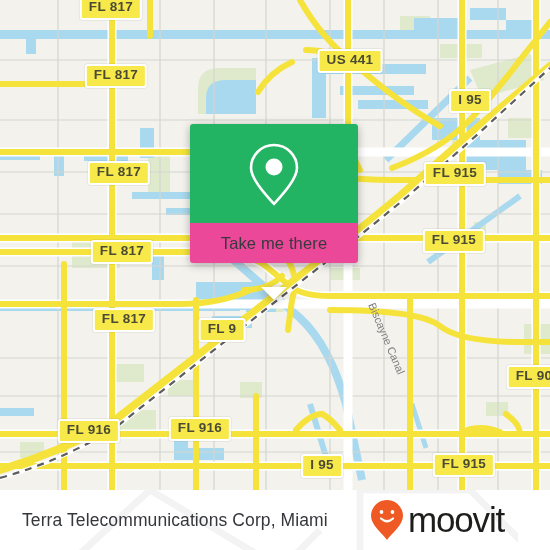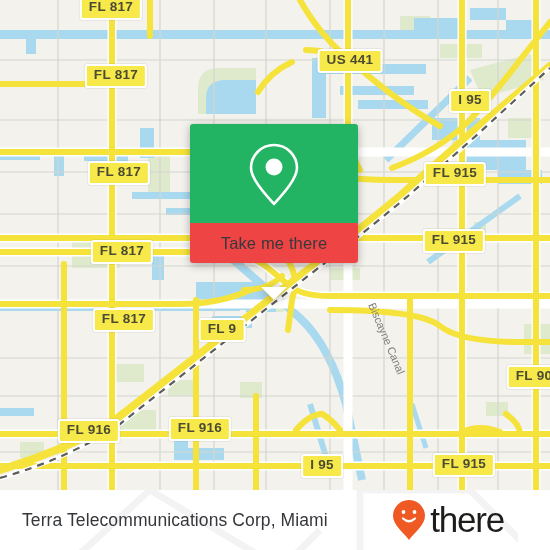--- a/index.html
+++ b/index.html
@@ -32,21 +32,21 @@
   
   #popup{
     position:absolute;left:190px;top:124px;width:168px;
     filter:drop-shadow(0 2px 4px rgba(0,0,0,.30));
   }
   #popup .head{
     background:#22b463;height:99px;border-radius:3px 3px 0 0;
     display:flex;align-items:center;justify-content:center;
   }
   #popup .foot{
-    background:#ef4444;height:40px;border-radius:0 0 3px 3px;
+    background:#ec4899;height:40px;border-radius:0 0 3px 3px;
     display:flex;align-items:center;justify-content:center;
     position:relative;
   }
   #popup .foot span{
     color:#36393d;font-size:16.5px;letter-spacing:.15px;
   }
   #popup .tail{
     position:absolute;left:50%;transform:translateX(-50%);
     top:163px;width:0;height:0;
     border-left:13px solid transparent;
@@ -257,17 +257,17 @@
     </svg>
     <div id="placename">Terra Telecommunications Corp, Miami</div>
     <div id="brand">
       <svg width="34" height="42" viewBox="0 0 34 42">
         <path d="M17,1 C25.8,1 33,8.2 33,17 C33,26 22,34 17,41
                  C12,34 1,26 1,17 C1,8.2 8.2,1 17,1 Z" fill="#ef5a24"></path>
         <circle cx="11.5" cy="13" r="1.9" fill="#ffffff"></circle>
         <circle cx="22.5" cy="13" r="1.9" fill="#ffffff"></circle>
         <path d="M11,19.5 Q17,25 23,19.5" stroke="#ffffff" stroke-width="2.2" fill="none" stroke-linecap="round"></path>
       </svg>
-      <span class="word">there</span>
+      <span class="word">moovit</span>
     </div>
   </div>
 
 </div>
 
 </body></html>

